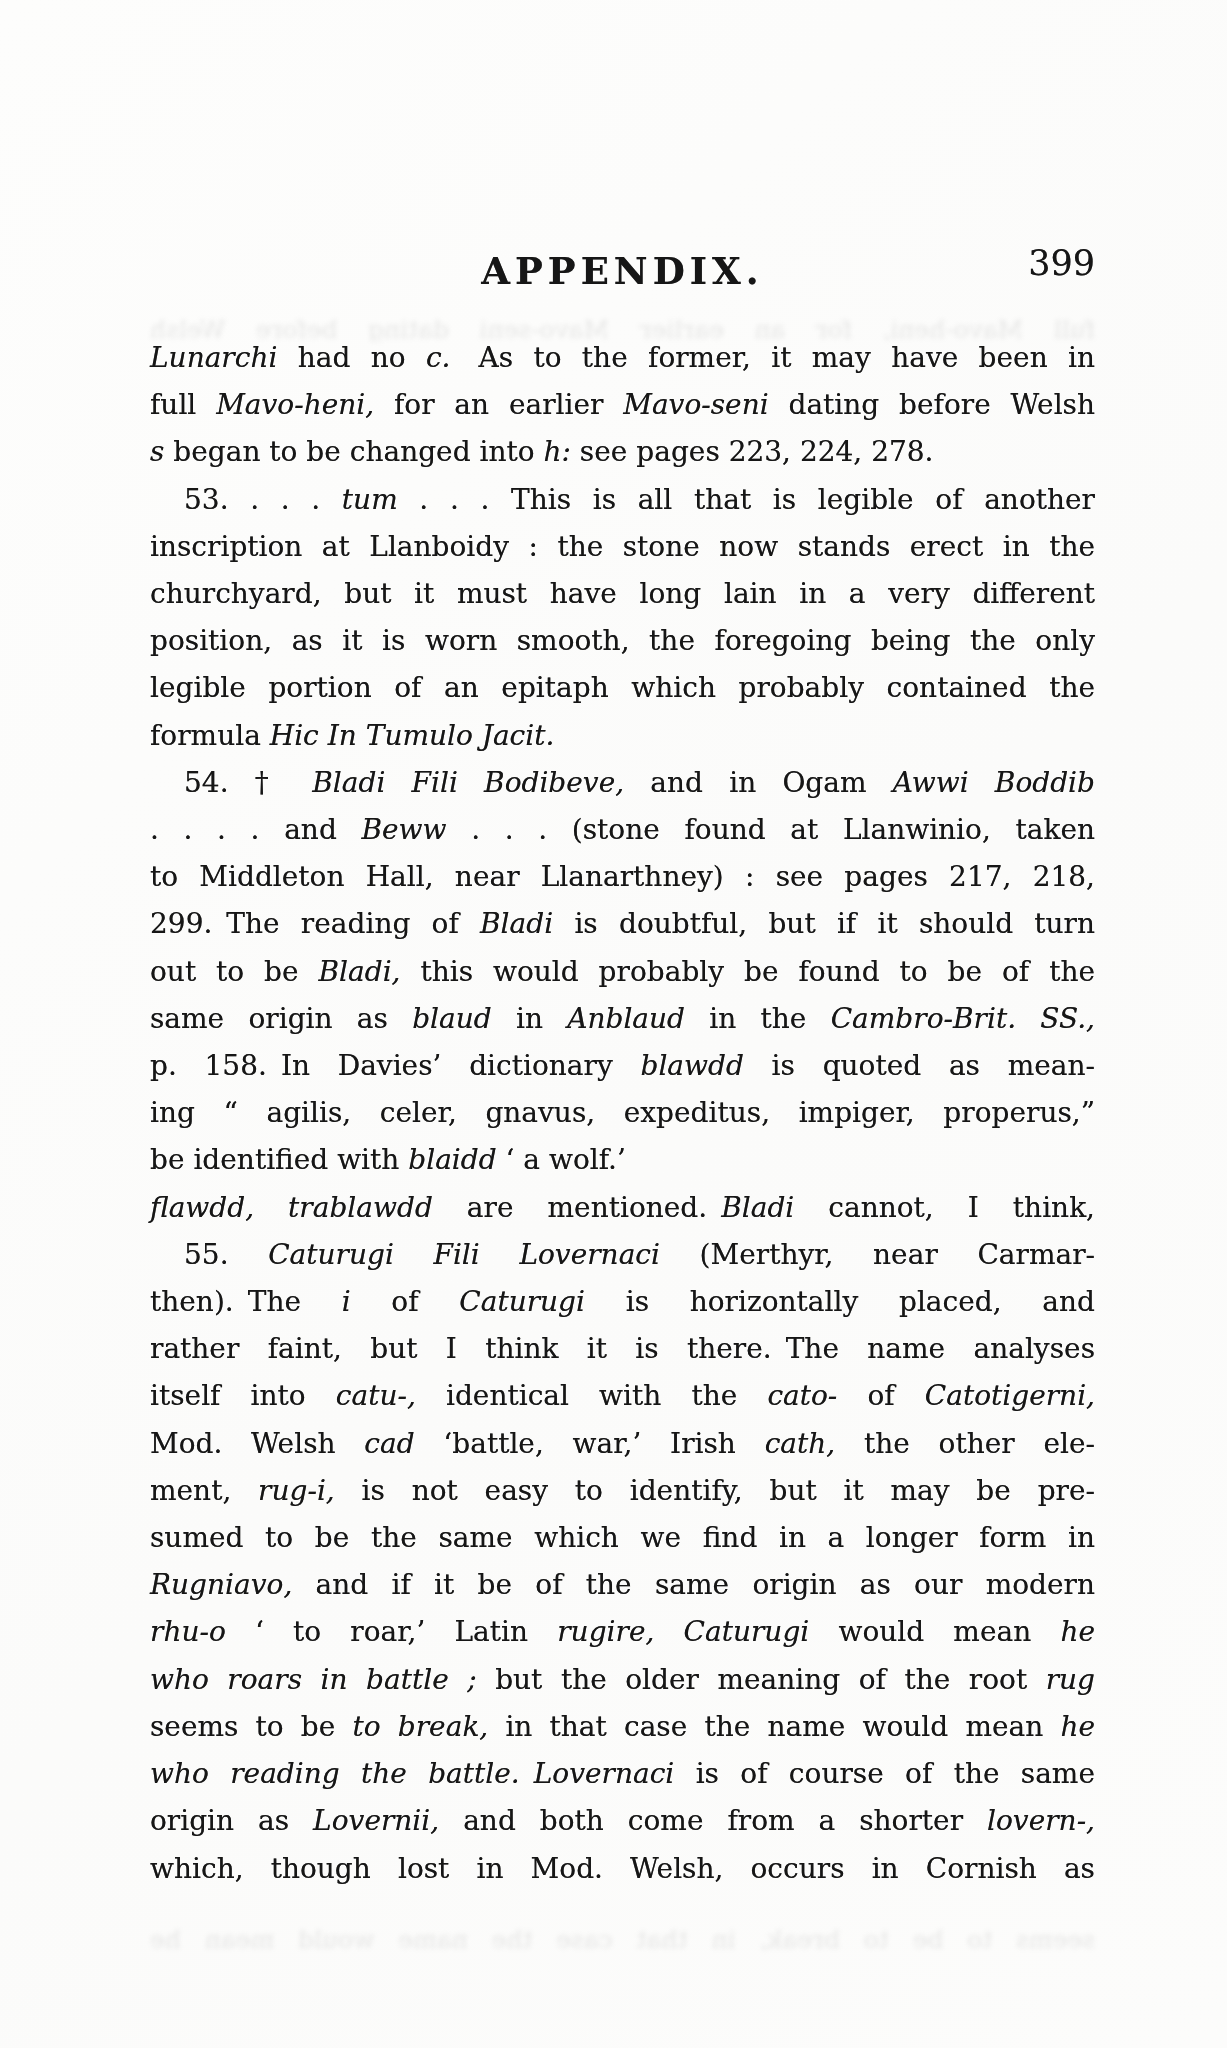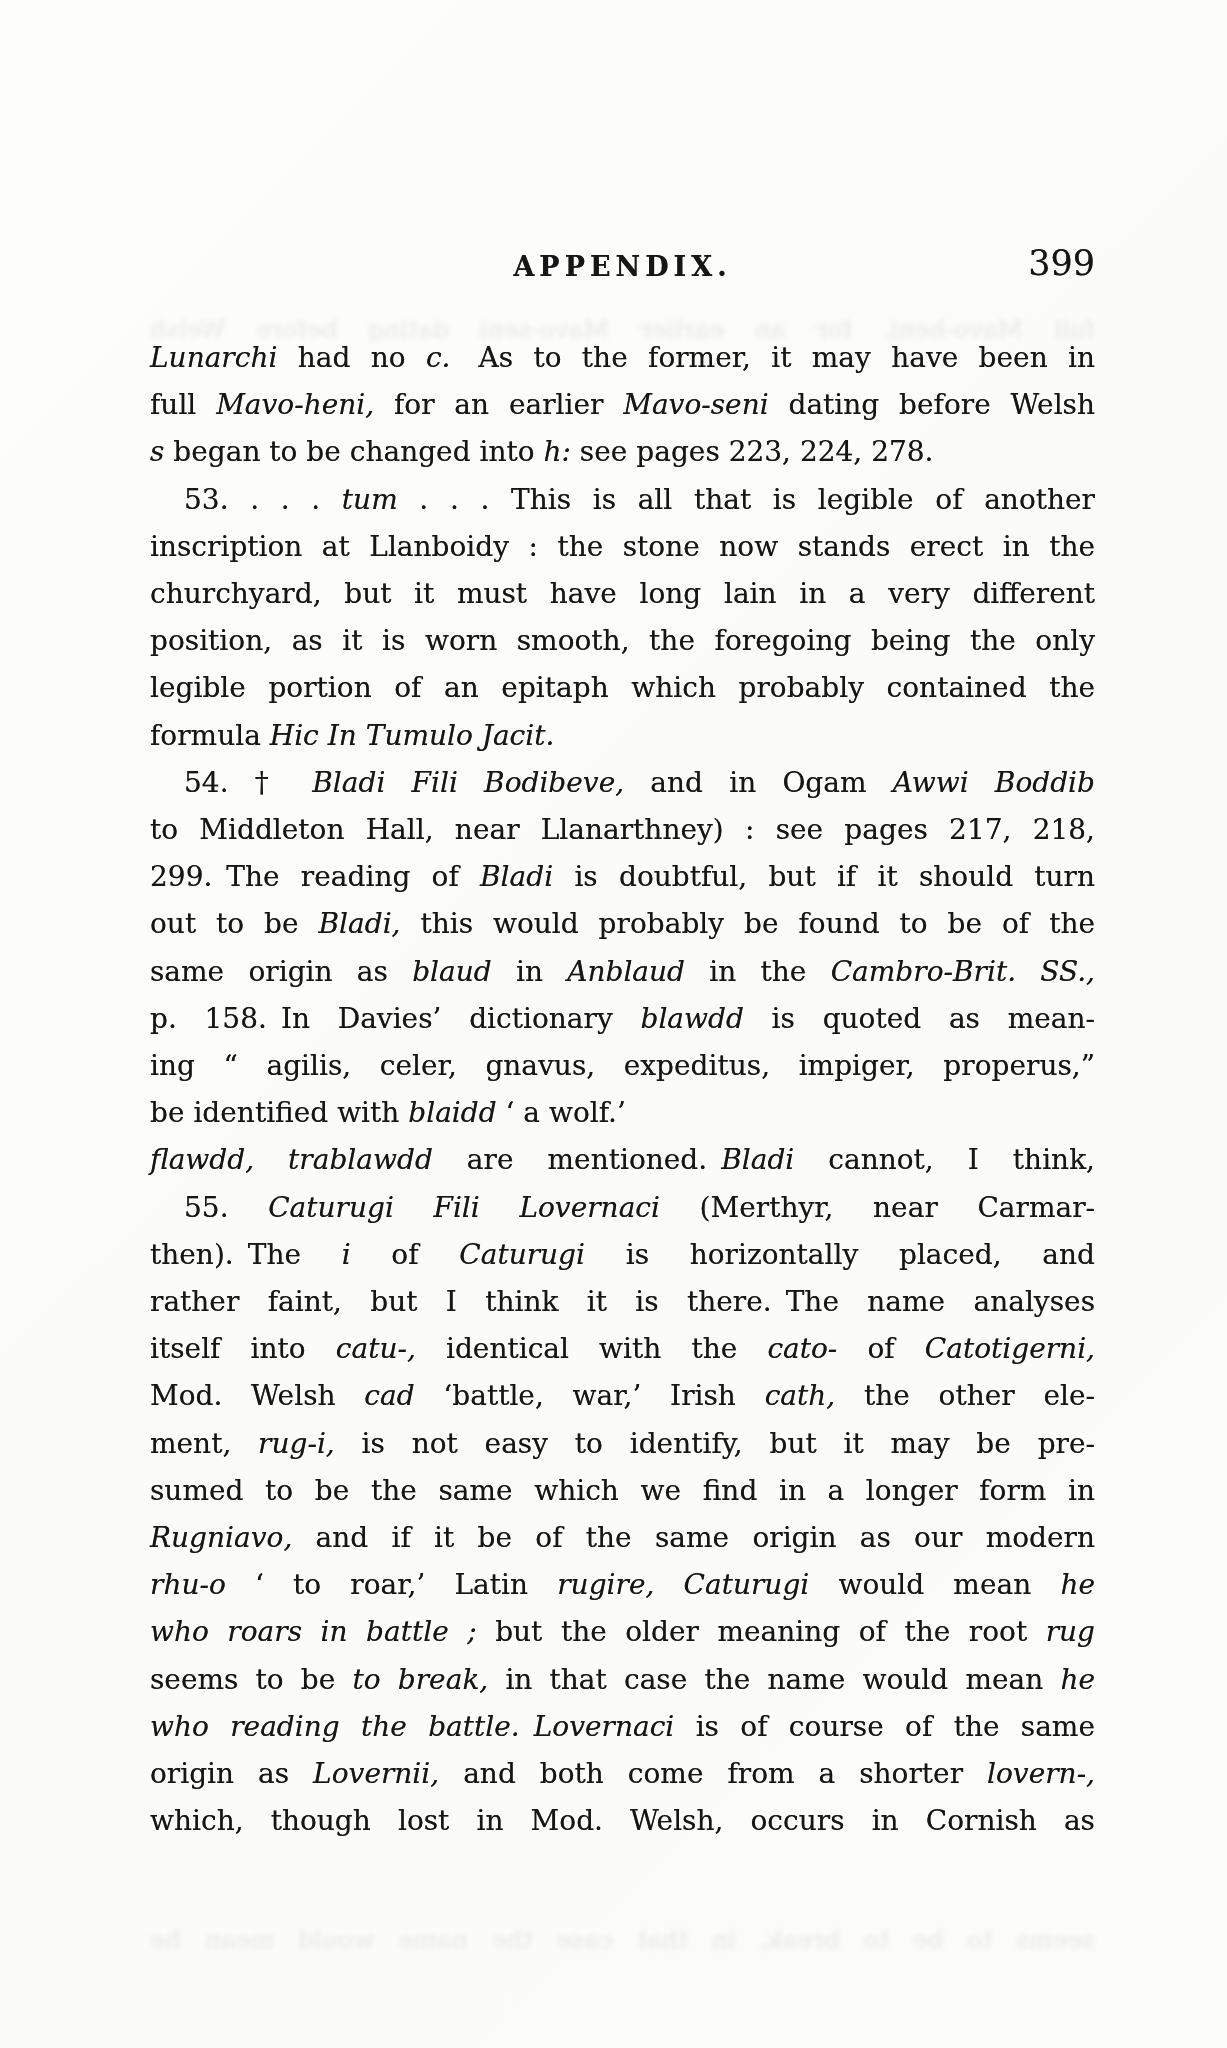--- a/index.html
+++ b/index.html
@@ -22,21 +22,21 @@
     left: 150px;
     top: 246px;
     width: 945px;
     height: 42px;
   }
   .running-title {
     position: absolute;
     left: 50%;
     top: 7px;
     transform: translateX(-50%);
-    font-size: 27px;
+    font-size: 37px;
     line-height: 1;
     letter-spacing: 5px;
     font-weight: bold;
     text-shadow: 0 0 0.5px rgba(0,0,0,0.55);
     white-space: nowrap;
   }
   .page-number {
     position: absolute;
     right: 0;
     top: 0;
@@ -103,20 +103,21 @@
       <div class="line"><span class="it">Lunarchi</span><span> had no </span><span class="it">c.</span><span> As to the former, it may have been in</span></div>
       <div class="line"><span>full </span><span class="it">Mavo-heni,</span><span> for an earlier </span><span class="it">Mavo-seni</span><span> dating before Welsh</span></div>
       <div class="line no-justify"><span class="it">s</span><span> began to be changed into </span><span class="it">h:</span><span> see pages 223, 224, 278.</span></div>
       <div class="line indent"><span>53. . . . </span><span class="it">tum</span><span> . . . This is all that is legible of another</span></div>
       <div class="line"><span>inscription at Llanboidy : the stone now stands erect in the</span></div>
       <div class="line"><span>churchyard, but it must have long lain in a very different</span></div>
       <div class="line"><span>position, as it is worn smooth, the foregoing being the only</span></div>
       <div class="line"><span>legible portion of an epitaph which probably contained the</span></div>
       <div class="line no-justify"><span>formula </span><span class="it">Hic In Tumulo Jacit.</span></div>
       <div class="line indent"><span>54. † </span><span class="it">Bladi Fili Bodibeve,</span><span> and in Ogam </span><span class="it">Awwi Boddib</span></div>
+      <div class="line"><span>. . . . and </span><span class="it">Beww</span><span> . . . (stone found at Llanwinio, taken</span></div>
       <div class="line"><span>to Middleton Hall, near Llanarthney) : see pages 217, 218,</span></div>
       <div class="line"><span>299. The reading of </span><span class="it">Bladi</span><span> is doubtful, but if it should turn</span></div>
       <div class="line"><span>out to be </span><span class="it">Bladi,</span><span> this would probably be found to be of the</span></div>
       <div class="line"><span>same origin as </span><span class="it">blaud</span><span> in </span><span class="it">Anblaud</span><span> in the </span><span class="it">Cambro-Brit. SS.,</span></div>
       <div class="line"><span>p. 158. In Davies’ dictionary </span><span class="it">blawdd</span><span> is quoted as mean-</span></div>
       <div class="line"><span>ing “ agilis, celer, gnavus, expeditus, impiger, properus,”</span></div>
       <div class="line no-justify"><span>be identified with </span><span class="it">blaidd</span><span> ‘ a wolf.’</span></div>
       <div class="line"><span class="it">flawdd, trablawdd</span><span> are mentioned. </span><span class="it">Bladi</span><span> cannot, I think,</span></div>
       <div class="line indent"><span>55. </span><span class="it">Caturugi Fili Lovernaci</span><span> (Merthyr, near Carmar-</span></div>
       <div class="line"><span>then). The </span><span class="it">i</span><span> of </span><span class="it">Caturugi</span><span> is horizontally placed, and</span></div>

